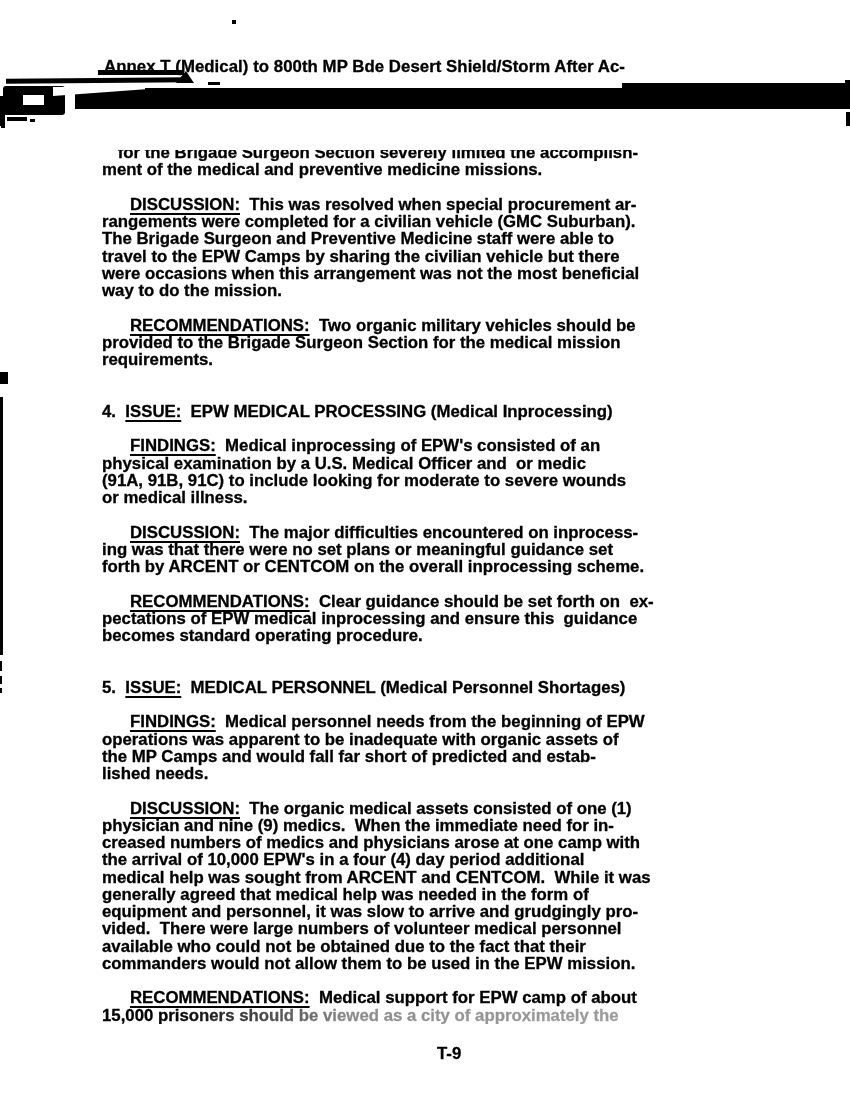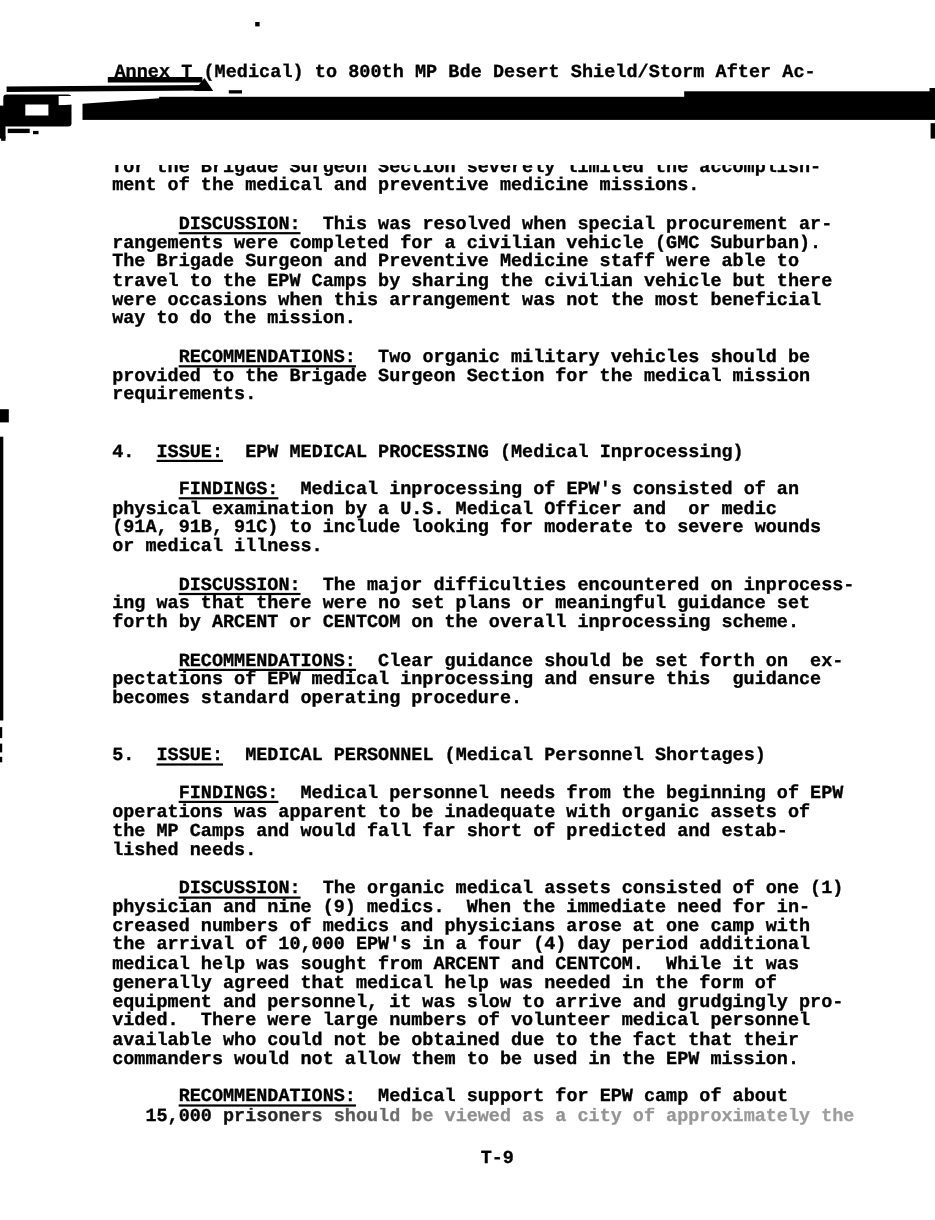--- a/index.html
+++ b/index.html
@@ -8,45 +8,44 @@
     position: relative;
     background: #ffffff;
     overflow: hidden;
     font-family: "Liberation Mono", monospace;
     color: #000000;
   }
   .sheet { position: absolute; inset: 0; }
 
   
   .tw {
-    font-family: Liberation Mono, monospace;
+    font-family: Liberation Sans, sans-serif;
     font-weight: 700;
     font-size: 16.8px;
     color: #000;
     -webkit-text-stroke: 0.3px #000;
     white-space: pre;
   }
   .doc-header {
     position: absolute; left: 104px; top: 57px;
     letter-spacing: 0.05px;
   }
   .doc-body {
     position: absolute; left: 102px; top: 144px;
   }
   .doc-body .line {
     height: 17.25px; line-height: 17.25px;
     white-space: pre;
   }
   
-  .doc-body .line:first-child { clip-path: inset(6px 0 0 0); }
+  .doc-body .line:first-child { clip-path: inset(6px 0 0 0); text-align: center; }
   
   .doc-body .line:last-child {
     -webkit-mask-image: linear-gradient(to right, #000 12%, rgba(0,0,0,0.45) 45%, rgba(0,0,0,0.38) 100%);
             mask-image: linear-gradient(to right, #000 12%, rgba(0,0,0,0.45) 45%, rgba(0,0,0,0.38) 100%);
-            text-align: right;
   }
   .u {
     text-decoration: underline;
     text-decoration-thickness: 1.8px;
     text-underline-offset: 2.5px;
   }
   .doc-footer { position: absolute; left: 437px; top: 1044px; }
 
   
   .art { position: absolute; background: #000; }

